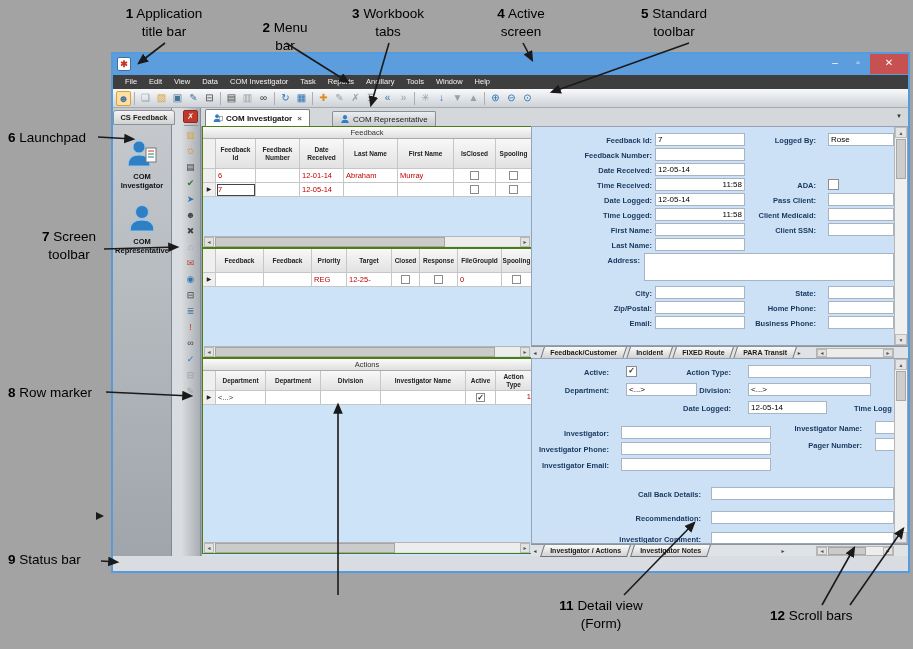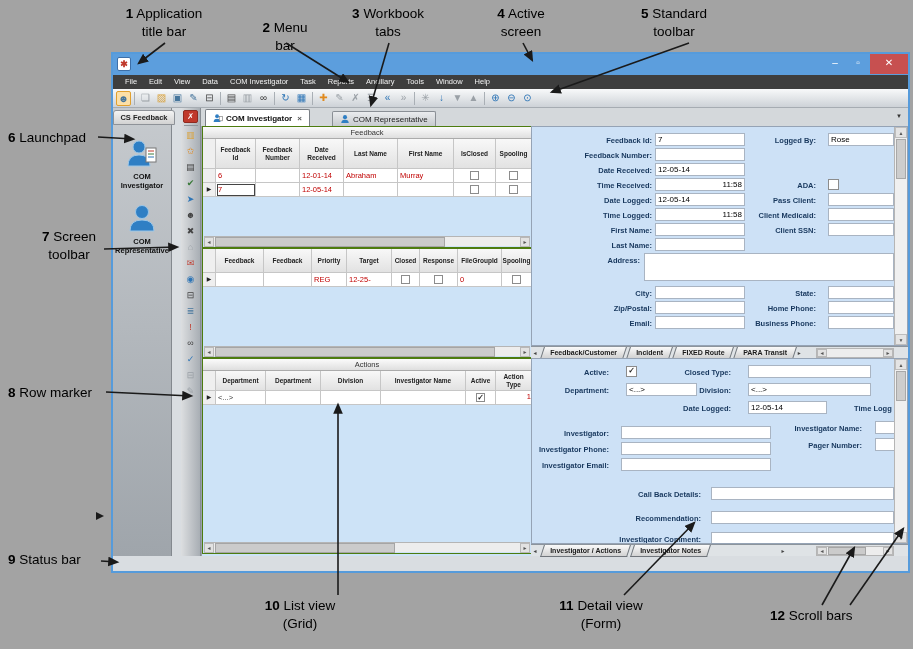--- a/index.html
+++ b/index.html
@@ -93,21 +93,20 @@
 
   <div class="callout" style="left:120px;top:5px;width:88px"><b>1</b> <span>Application title bar</span></div>
   <div class="callout" style="left:256px;top:19px;width:58px"><b>2</b> <span>Menu bar</span></div>
   <div class="callout" style="left:348px;top:5px;width:80px"><b>3</b> <span>Workbook tabs</span></div>
   <div class="callout" style="left:491px;top:5px;width:60px"><b>4</b> <span>Active screen</span></div>
   <div class="callout" style="left:638px;top:5px;width:72px"><b>5</b> <span>Standard toolbar</span></div>
   <div class="callout nw" style="left:8px;top:129px"><b>6</b> <span>Launchpad</span></div>
   <div class="callout" style="left:38px;top:228px;width:62px"><b>7</b> <span>Screen toolbar</span></div>
   <div class="callout nw" style="left:8px;top:384px"><b>8</b> <span>Row marker</span></div>
   <div class="callout nw" style="left:8px;top:551px"><b>9</b> <span>Status bar</span></div>
-  <div class="callout" style="left:261px;top:597px;width:78px"><b>10</b> <span>List view (Grid)</span></div>
   <div class="callout" style="left:555px;top:597px;width:92px"><b>11</b> <span>Detail view (Form)</span></div>
   <div class="callout nw" style="left:770px;top:607px"><b>12</b> <span>Scroll bars</span></div>
 
   <div class="win">
 
     <div class="titlebar">
       <div class="appico">✱</div>
       <div class="winbtn btn-min">–</div>
       <div class="winbtn btn-max">▫</div>
       <div class="winbtn btn-close">✕</div>
@@ -410,21 +409,21 @@
             <span class="tarr">►</span>
             <div class="stripsb">
               <div class="sbtn" style="left:0;height:8px;line-height:7px">◄</div>
               <div class="sbtn" style="right:0;height:8px;line-height:7px">►</div>
             </div>
           </div>
 
           <div class="fpane" style="top:232px;height:186px">
             <div class="lbl" style="left:0;top:7px;width:77px">Active:</div>
             <span class="cbx abs" style="left:94px;top:7px;width:11px;height:11px">✓</span>
-            <div class="lbl" style="left:110px;top:7px;width:89px">Closed Type:</div>
+            <div class="lbl" style="left:110px;top:7px;width:89px">Action Type:</div>
             <div class="fld" style="left:216px;top:6px;width:123px"></div>
             <div class="lbl" style="left:0;top:25px;width:77px">Department:</div>
             <div class="fld" style="left:94px;top:24px;width:71px">&lt;...&gt;</div>
             <div class="lbl" style="left:110px;top:25px;width:89px">Division:</div>
             <div class="fld" style="left:216px;top:24px;width:123px">&lt;...&gt;</div>
             <div class="lbl" style="left:100px;top:43px;width:99px">Date Logged:</div>
             <div class="fld" style="left:216px;top:42px;width:79px">12-05-14</div>
             <div class="lbl" style="left:322px;top:43px;width:52px;text-align:left">Time Logg</div>
             <div class="lbl" style="left:0;top:68px;width:77px">Investigator:</div>
             <div class="fld" style="left:89px;top:67px;width:150px"></div>

